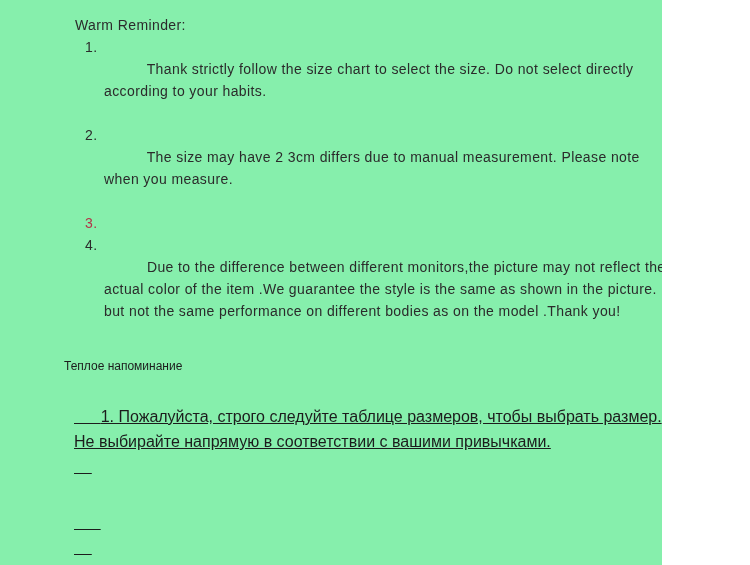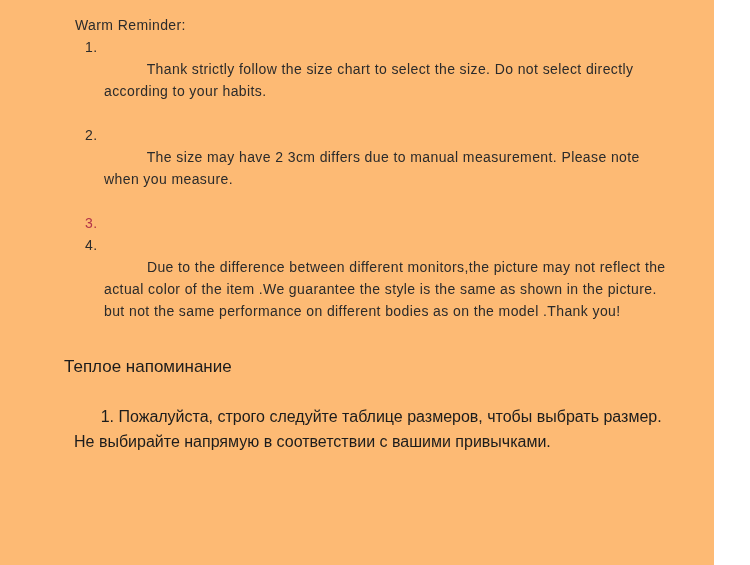--- a/index.html
+++ b/index.html
@@ -2,23 +2,23 @@
 <html><head>
 <meta charset="utf-8">
 <style>
   html, body {
     margin: 0;
     padding: 0;
     background: #ffffff;
   }
   .page {
     position: relative;
-    width: 714px;
+    width: 662px;
     height: 565px;
-    background: #fdba74;
+    background: #86efac;
     overflow: hidden;
     font-family: "Liberation Sans", sans-serif;
   }
 
   
   .en-section {
     padding-top: 14px;
     padding-left: 75px;
     font-size: 14px;
     line-height: 22px;
@@ -48,27 +48,28 @@
   
   .ru-section {
     margin-top: 10px;
     padding-left: 64px;
     font-size: 16px;
     line-height: 25px;
     color: #1c1c1c;
   }
   .ru-heading {
     white-space: pre;
-    font-size: 17px;
+    font-size: 12px;
   }
   .ru-item {
     margin-left: 10px;
     margin-top: 0;
     margin-bottom: 6px;
     white-space: pre;
+    text-decoration: underline;
   }
 </style>
 </head>
 <body>
 
 <div class="page">
 
   <div class="en-section">
     <div class="en-heading">Warm Reminder:</div>
 

